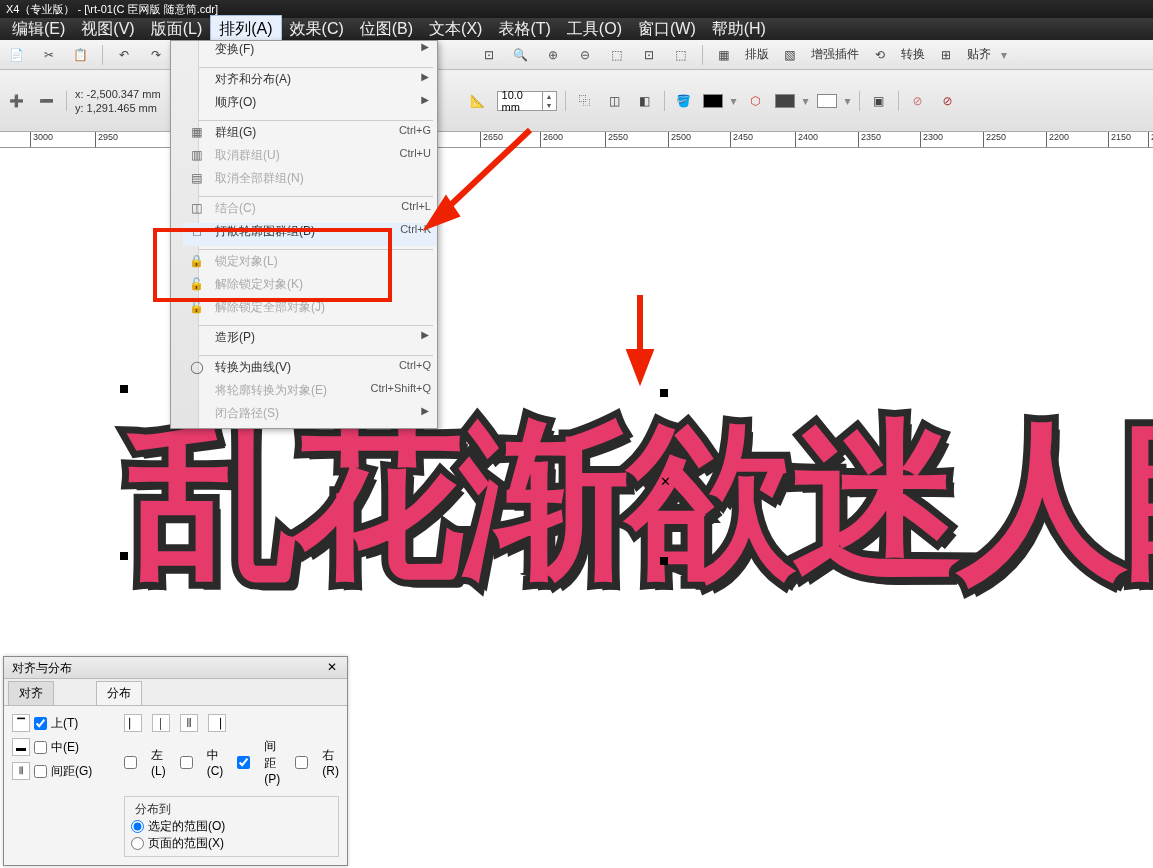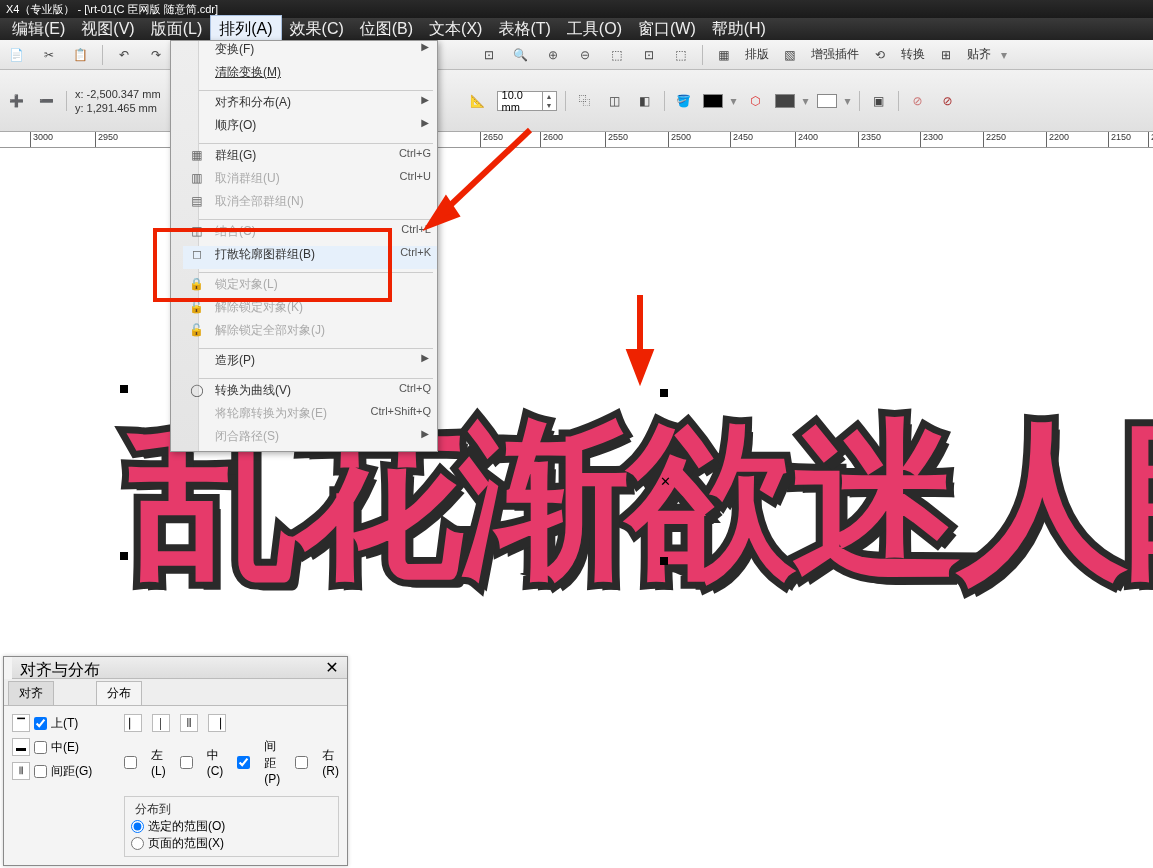--- a/index.html
+++ b/index.html
@@ -38,21 +38,21 @@
 .dd-sub { position: absolute; right: 8px; font-size: 10px; color: #555; }
 .dd-shortcut { margin-left: auto; color: #555; font-size: 11px; }
 .dd-sep { height: 1px; background: #ccc; margin: 3px 4px; }
 .dd-iconstrip { position: absolute; left: 0; top: 0; bottom: 0; width: 28px; background: linear-gradient(#eee,#e4e4e4); border-right: 1px solid #d4d4d4; }
 
 .red-box { position: absolute; border: 4px solid #e20; z-index: 60; pointer-events: none; }
 .arrow { position: absolute; z-index: 55; }
 .arrow-line { stroke: #e20; stroke-width: 6; fill: #e20; }
 
 .align-panel { position: absolute; left: 3px; bottom: 2px; width: 345px; background: #f4f4f4; border: 1px solid #8a8a8a; box-shadow: 0 0 4px rgba(0,0,0,.2); }
-.ap-title { height: 22px; background: linear-gradient(#eee,#ddd); border-bottom: 1px solid #bbb; font-size: 16px; padding: 3px 8px; position: relative; margin-left: 8px; }
+.ap-title { height: 22px; background: linear-gradient(#eee,#ddd); border-bottom: 1px solid #bbb; font-size: 12px; padding: 3px 8px; position: relative; }
 .ap-close { position: absolute; right: 6px; top: 2px; width: 18px; height: 16px; display: flex; align-items: center; justify-content: center; }
 .ap-tabs { display: flex; border-bottom: 1px solid #bbb; background: #eee; padding: 2px 4px 0; gap: 40px; }
 .ap-tab { padding: 3px 10px; font-size: 12px; border: 1px solid #bbb; border-bottom: none; background: #ddd; margin-right: 2px; }
 .ap-tab.active { background: #f4f4f4; }
 .ap-body { padding: 8px; display: flex; gap: 12px; }
 .ap-col { display: flex; flex-direction: column; gap: 6px; font-size: 12px; }
 .ap-row { display: flex; align-items: center; gap: 4px; }
 .ap-icon { width: 18px; height: 18px; border: 1px solid #bbb; background: #fff; display: flex; align-items: center; justify-content: center; font-size: 10px; }
 .fieldset-title { font-size: 12px; color: #333; padding-left: 4px; }
 .radio-row { display: flex; align-items: center; gap: 4px; }
@@ -179,23 +179,20 @@
   <div class="sel-handle" style="top:409px;left:660px"></div>
   <div style="position:absolute;top:326px;left:660px;font-size:13px">✕</div>
 </div>
 
 <div class="dropdown">
   <div class="dd-iconstrip"></div>
   <div id="dd-rows">
       <div class="dd-row">
         <span>变换(F)</span>
         <span class="dd-sub">▶</span>
-      </div>
-      <div class="dd-row">
-        <span><u>清除变换(M)</u></span>
       </div>
       <div class="dd-sep"></div>
       <div class="dd-row">
         <span>对齐和分布(A)</span>
         <span class="dd-sub">▶</span>
       </div>
       <div class="dd-row">
         <span>顺序(O)</span>
         <span class="dd-sub">▶</span>
       </div>

